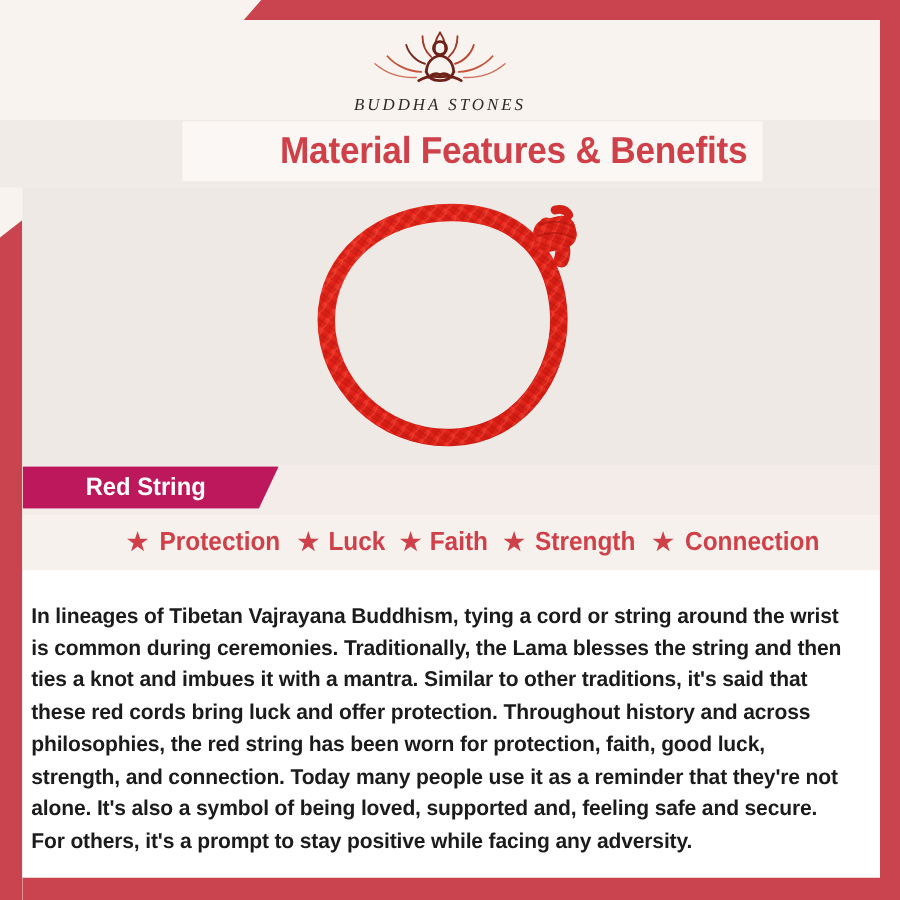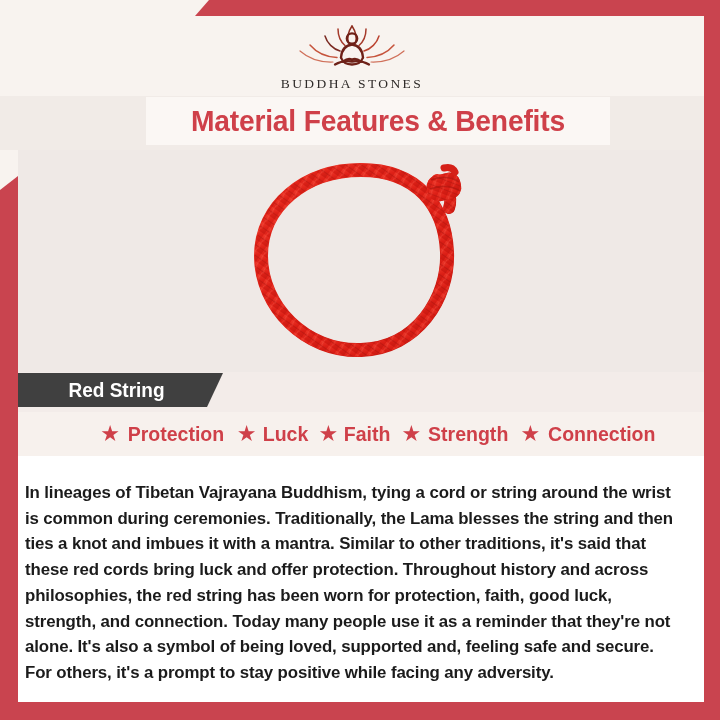--- a/index.html
+++ b/index.html
@@ -67,20 +67,21 @@
     background: #f8f3ef;
     display: flex;
     align-items: center;
     justify-content: center;
   }
   .logo {
     display: flex;
     flex-direction: column;
     align-items: center;
     margin-top: 2px;
+    font-style: italic;
   }
   .logo-mark { line-height: 0; }
   .logo-word {
     margin-top: 2px;
     font-family: "Liberation Serif", serif;
     font-size: 13.5px;
     letter-spacing: 2.4px;
     color: #2e2a28;
     font-weight: 400;
   }
@@ -96,21 +97,21 @@
   }
   .title-plate {
     position: absolute;
     top: 97px;
     left: 146px;
     width: 464px;
     height: 48px;
     background: #fbf7f4;
     display: flex;
     align-items: center;
-    justify-content: center;
+    justify-content: flex-end;
   }
   .title-text {
     color: #cf4049;
     font-size: 30px;
     font-weight: bold;
     letter-spacing: -0.2px;
     transform: scaleX(0.94);
     white-space: nowrap;
   }
 
@@ -143,21 +144,21 @@
     width: 686px;
     height: 40px;
     background: #f3ece9;
   }
   .label-tag {
     position: absolute;
     top: 373px;
     left: 18px;
     width: 205px;
     height: 34px;
-    background: #404040;
+    background: #be185d;
     clip-path: polygon(0 0, 100% 0, calc(100% - 16px) 100%, 0 100%);
     display: flex;
     align-items: center;
   }
   .label-tag-text {
     color: #ffffff;
     font-size: 20px;
     font-weight: bold;
     margin-left: 48px;
     transform: scaleX(0.95);

